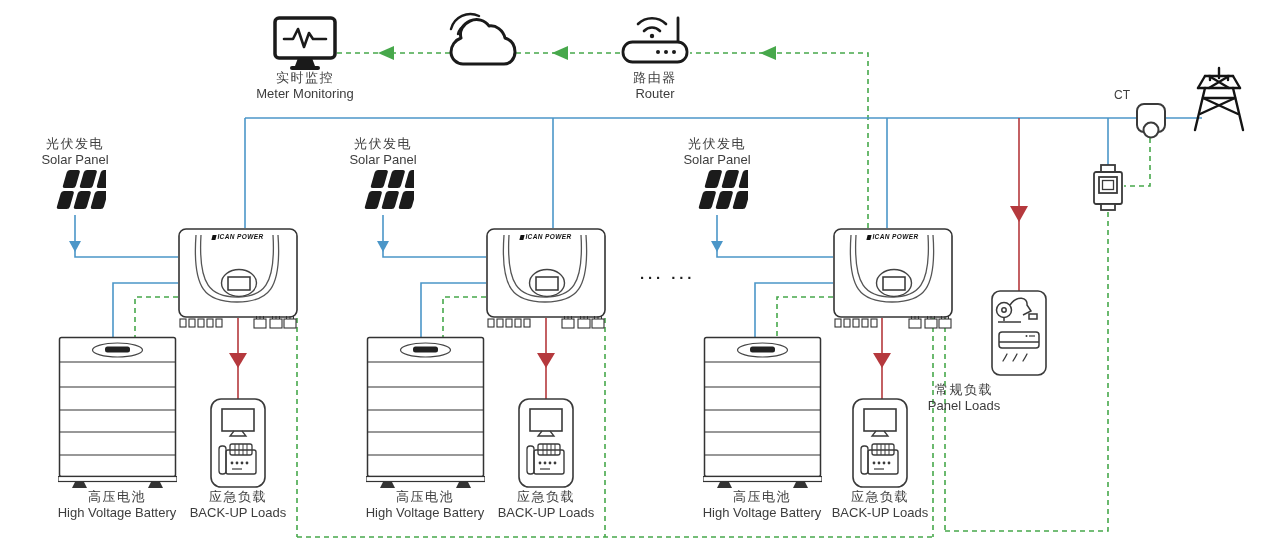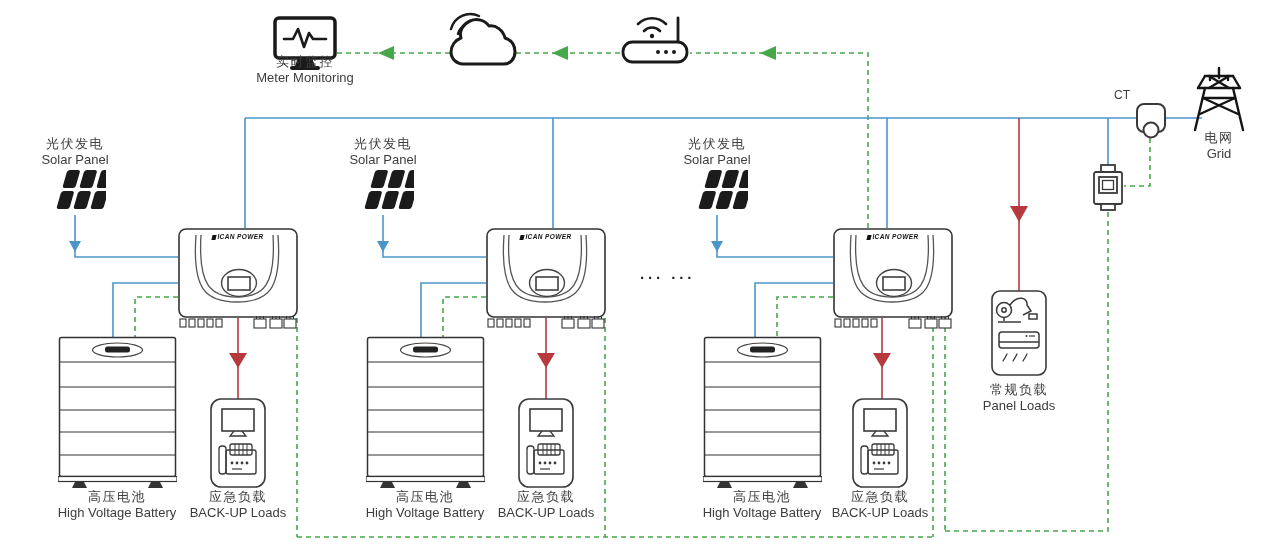--- a/index.html
+++ b/index.html
@@ -356,29 +356,29 @@
         <path d="M25,46 v11 M29,46 v11 M33,46 v11 M37,46 v11" stroke-width="1"></path>
         <path d="M22,71 h10" stroke-width="1.2"></path>
       </g>
       <circle cx="22" cy="65" r="1.4" fill="#3a3a3a"></circle>
         <circle cx="27" cy="65" r="1.4" fill="#3a3a3a"></circle>
         <circle cx="32" cy="65" r="1.4" fill="#3a3a3a"></circle>
         <circle cx="37" cy="65" r="1.4" fill="#3a3a3a"></circle>
     </svg>
   </div>
 
-  <div class="lbl" style="left:225px;top:54px;width:160px">
+  <div class="lbl" style="left:225px;top:70px;width:160px">
     <div class="zh">实时监控</div>
     <div>Meter Monitoring</div>
   </div>
+  <div class="lbl" style="left:575px;top:70px;width:160px">
+    <div class="zh">路由器</div>
+    <div>Router</div>
+  </div>
   <div class="ctlbl" style="left:1102px;top:88px;width:40px">CT</div>
-  <div class="lbl" style="left:1160px;top:130px;width:118px">
-    <div class="zh">电网</div>
-    <div>Grid</div>
-  </div>
 
   <div class="lbl" style="left:-5px;top:136px;width:160px">
     <div class="zh">光伏发电</div>
     <div>Solar Panel</div>
   </div>
   <div class="lbl" style="left:303px;top:136px;width:160px">
     <div class="zh">光伏发电</div>
     <div>Solar Panel</div>
   </div>
   <div class="lbl" style="left:637px;top:136px;width:160px">
@@ -405,18 +405,18 @@
   </div>
   <div class="lbl" style="left:466px;top:489px;width:160px">
     <div class="zh">应急负载</div>
     <div>BACK-UP Loads</div>
   </div>
   <div class="lbl" style="left:800px;top:489px;width:160px">
     <div class="zh">应急负载</div>
     <div>BACK-UP Loads</div>
   </div>
 
-  <div class="lbl" style="left:939px;top:382px;width:160px">
+  <div class="lbl" style="left:884px;top:382px;width:160px">
     <div class="zh">常规负载</div>
     <div>Panel Loads</div>
   </div>
 
 </div>
 
 </body></html>

